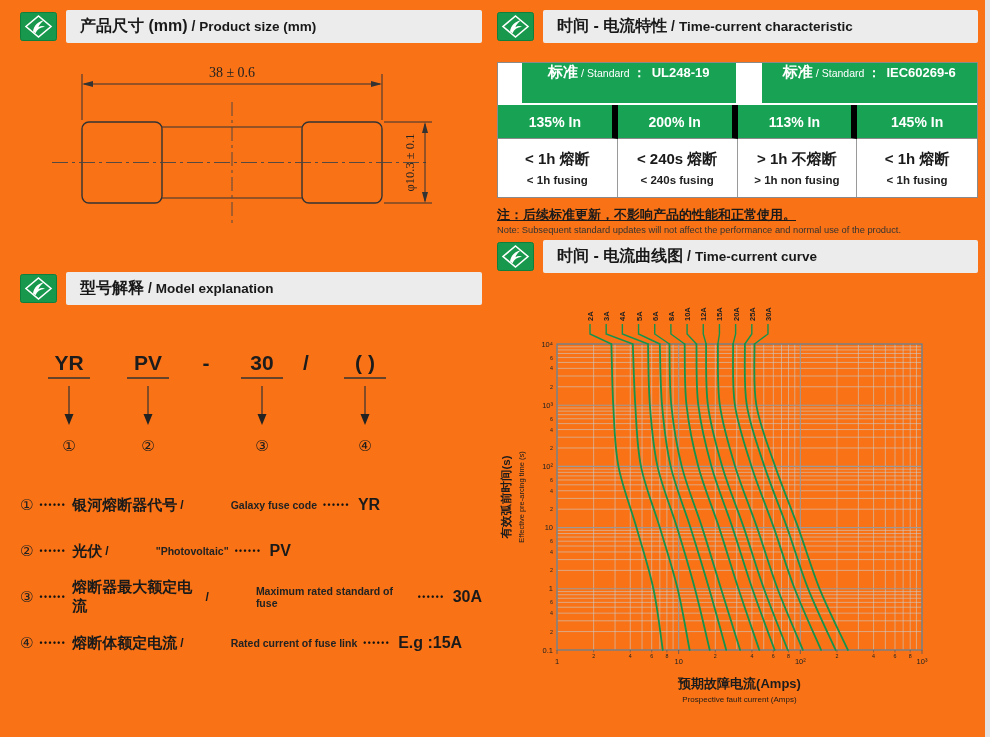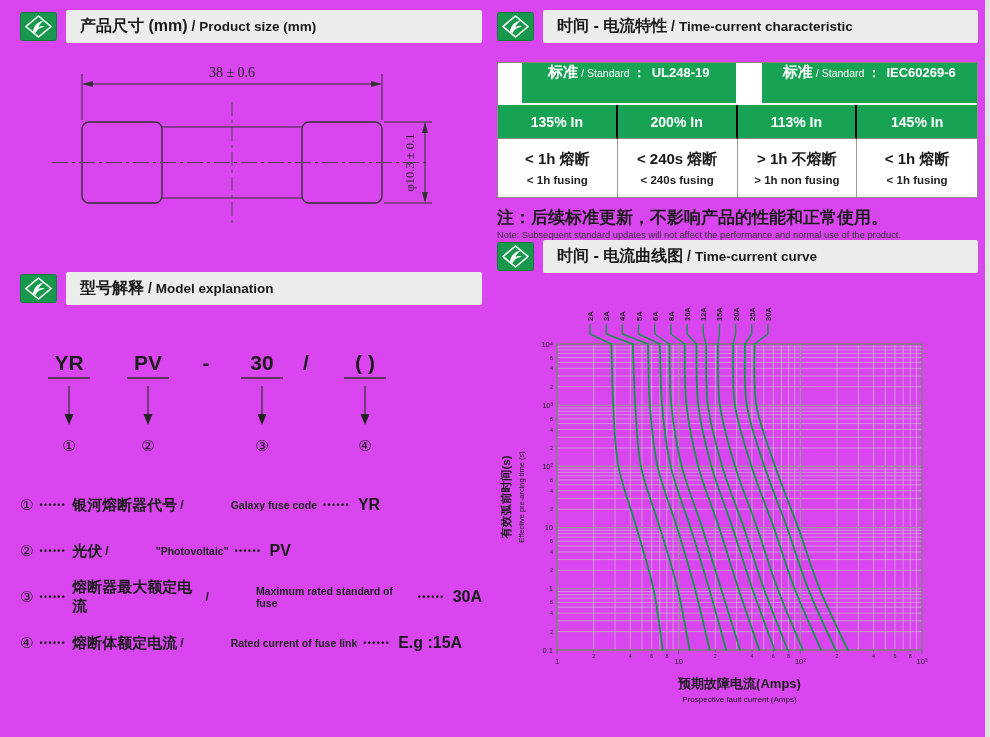--- a/index.html
+++ b/index.html
@@ -1,18 +1,18 @@
 <!DOCTYPE html>
 <html><head>
 <meta charset="utf-8">
 <style>
   * { box-sizing: border-box; margin: 0; padding: 0; }
   html,body { background:#ffffff; }
   .page {
-    position: relative; width: 990px; height: 737px; background: #d946ef;
+    position: relative; width: 990px; height: 737px; background: #f97316;
     font-family: "Liberation Sans", "DejaVu Sans", sans-serif; color:#1a1a1a; overflow: hidden;
   }
   .page-edge { position:absolute; right:0; top:0; width:5px; height:100%; background:#e3e3e3; }
   .sec { position: absolute; }
   .sec-tl { left:20px; top:10px;  width:462px; }
   .sec-tr { left:497px; top:10px; width:481px; }
   .sec-bl { left:20px; top:272px; width:462px; }
   .sec-br { left:497px; top:240px; width:481px; }
 
   .sec-header { display:flex; align-items:center; gap:9px; height:32px; }
@@ -33,30 +33,30 @@
             text-align:center; }
   .tbl .std { grid-column: span 2; background:#18a254; color:#fff; height:42px;
               border-bottom:2px solid #fff; flex-direction:row; align-items:baseline; gap:3px;margin-left:24px; }
   .tbl .std.first { border-right:2px solid #fff; }
   .tbl .std .zh { font-size:15px; font-weight:700; }
   .tbl .std .sep { font-size:11px; }
   .tbl .std .en { font-size:10.5px; }
   .tbl .std .colon { font-size:13px; font-weight:700; }
   .tbl .std .val { font-size:13px; font-weight:700; margin-left:3px; }
   .tbl .cond { background:#18a254; color:#fff; height:34px; font-size:14px; font-weight:700;
-               border-right:2px solid #000000; border-bottom:1px solid #8a8a8a; }
+               border-right:6px solid #000000; border-bottom:1px solid #8a8a8a; }
   .tbl .cond:nth-child(6) { border-right-width:2px; }
   .tbl .cond.last { border-right:none; }
   .tbl .res { background:#fff; height:58px; border-right:1px solid #9a9a9a; gap:5px; }
   .tbl .res.last { border-right:none; }
   .tbl .res .zh { font-size:15px; font-weight:700; }
   .tbl .res .en { font-size:11.5px; font-weight:700; color:#222; }
 
   .note { margin-top:8px; }
-  .note .zh { font-size:17px; font-weight:700; color:#1a1a1a; }
+  .note .zh { font-size:13px; font-weight:700; color:#1a1a1a;text-decoration:underline; }
   .note .en { font-size:9.3px; color:#333; margin-top:1px; }
 
   
   .code-svg-wrap { margin-top: 42px; }
   .code-svg text { fill:#1c1c1c; }
   .defs { margin-top: 14px; }
   .def-line { display:flex; align-items:center; height:46px; gap:3px; }
   .def-line .num { font-size:15px; color:#222; }
   .def-line .dots { font-size:8.5px; font-weight:700; letter-spacing:1.5px; color:#111; margin:0 3px; }
   .def-line .zh { font-size:15px; font-weight:700; }

